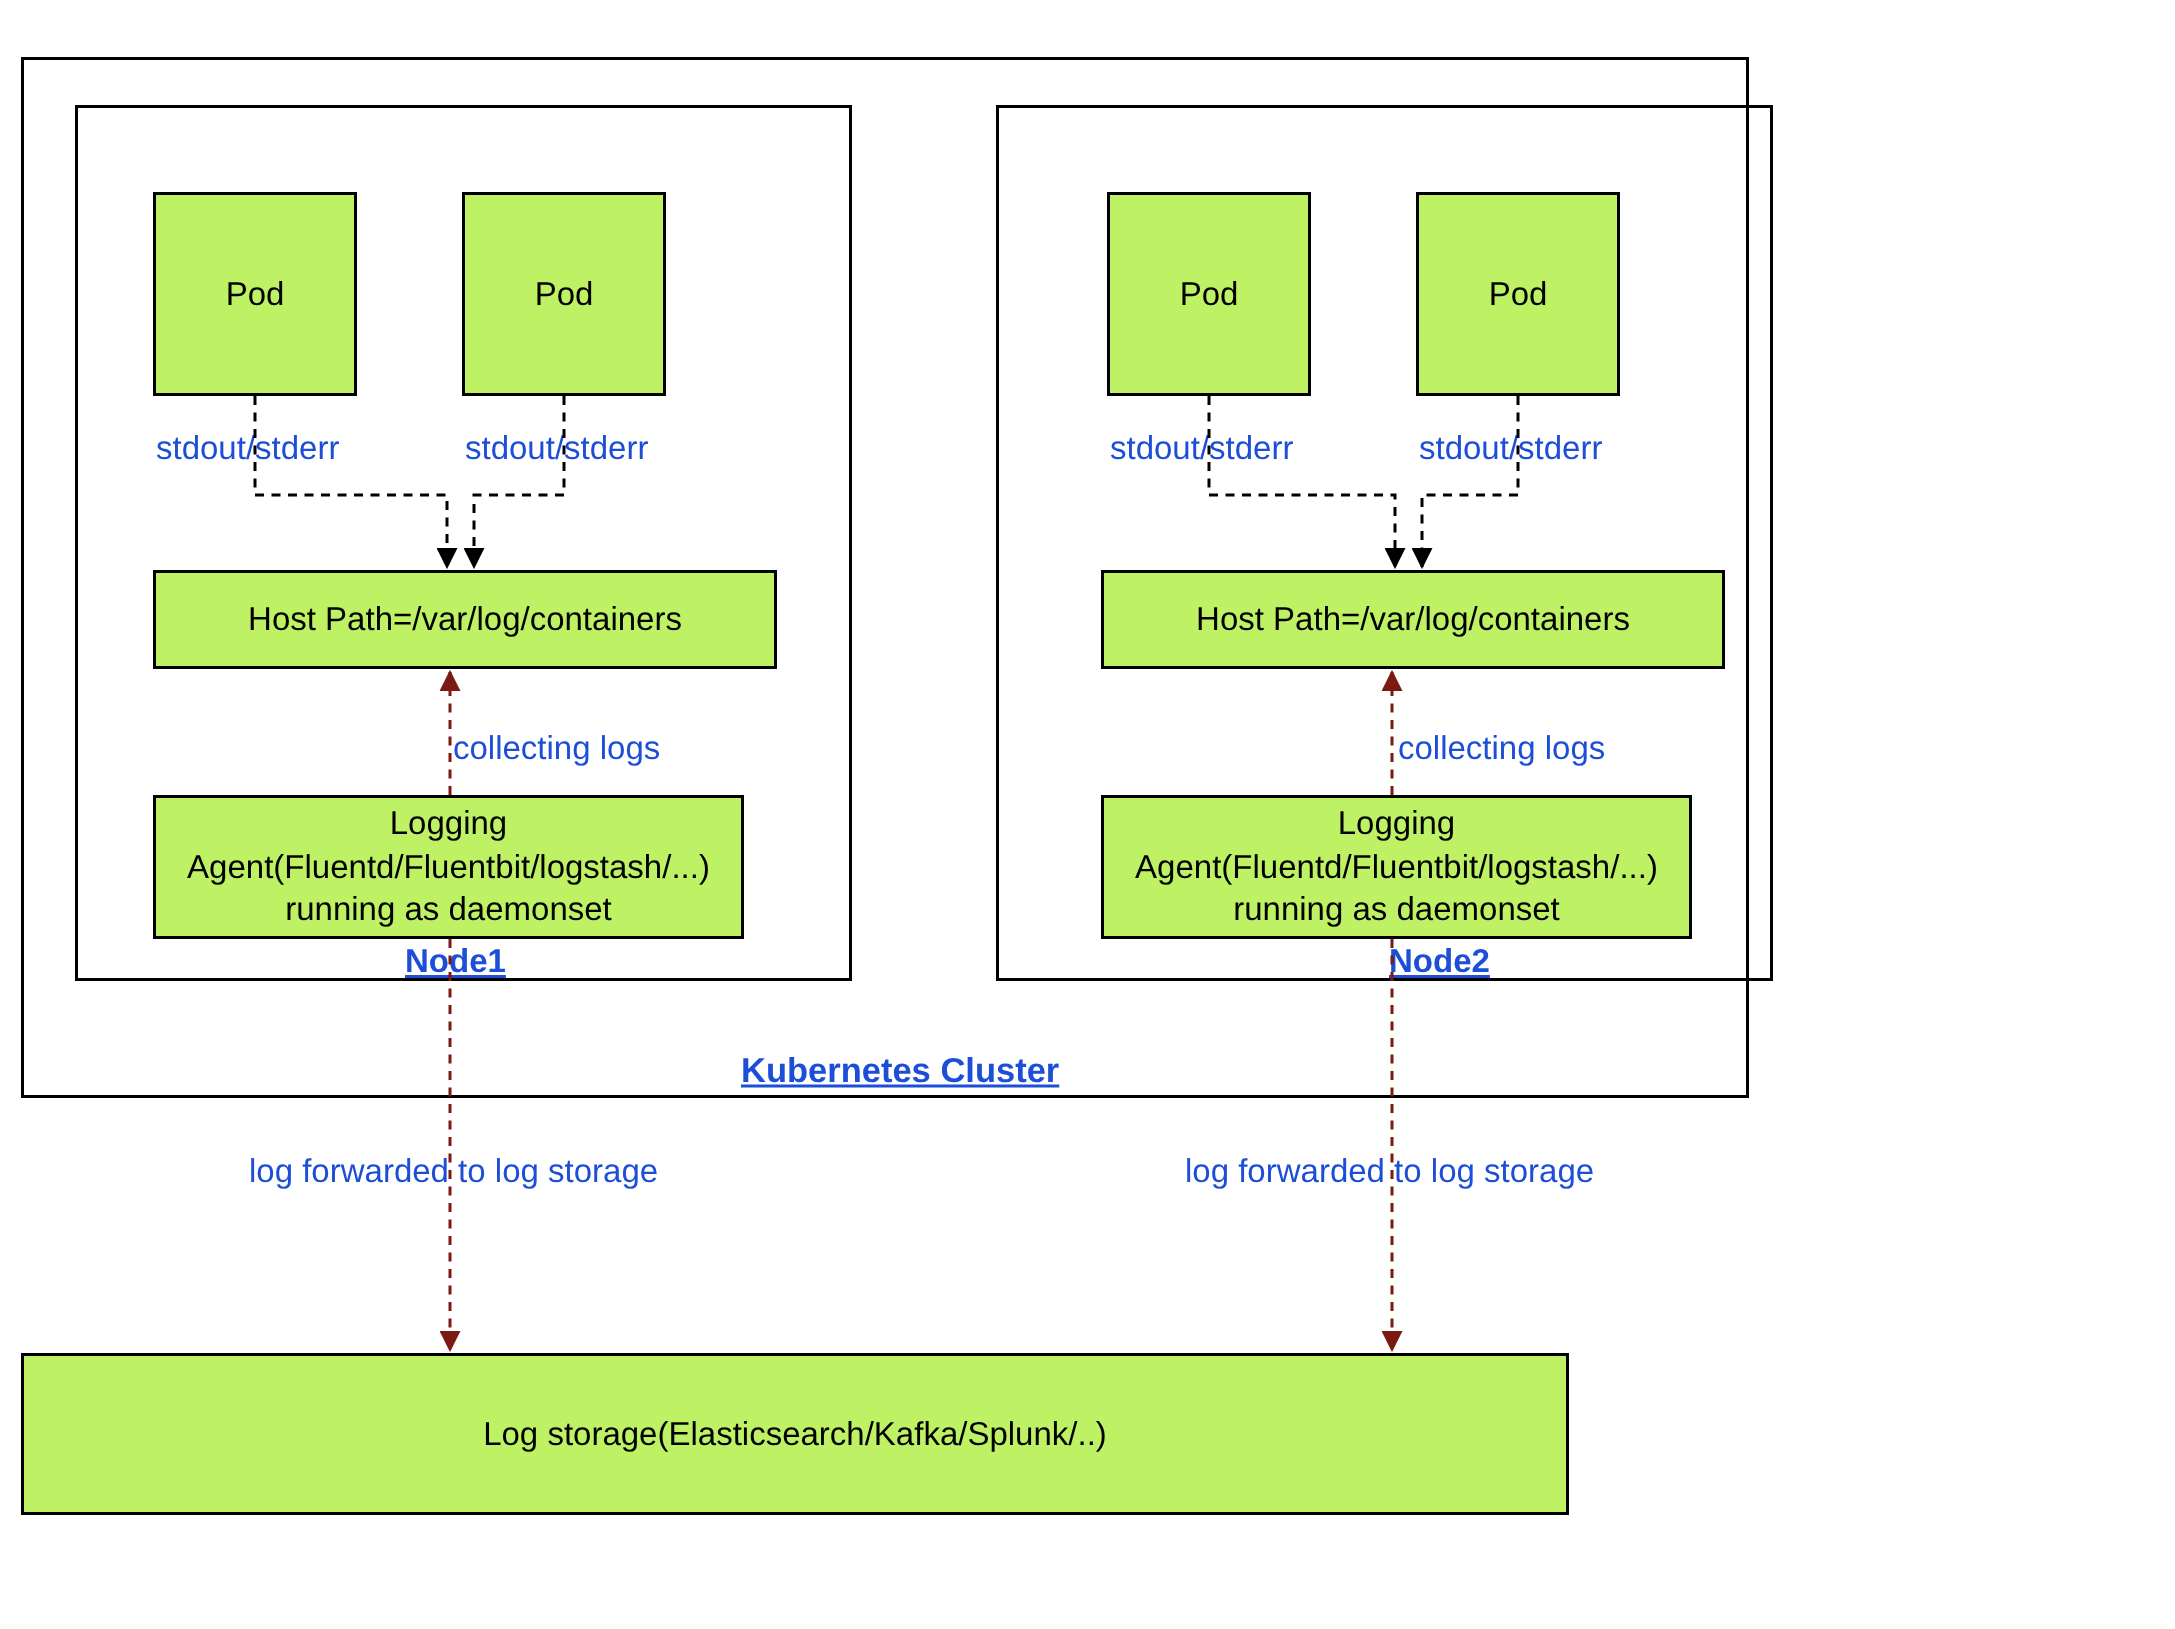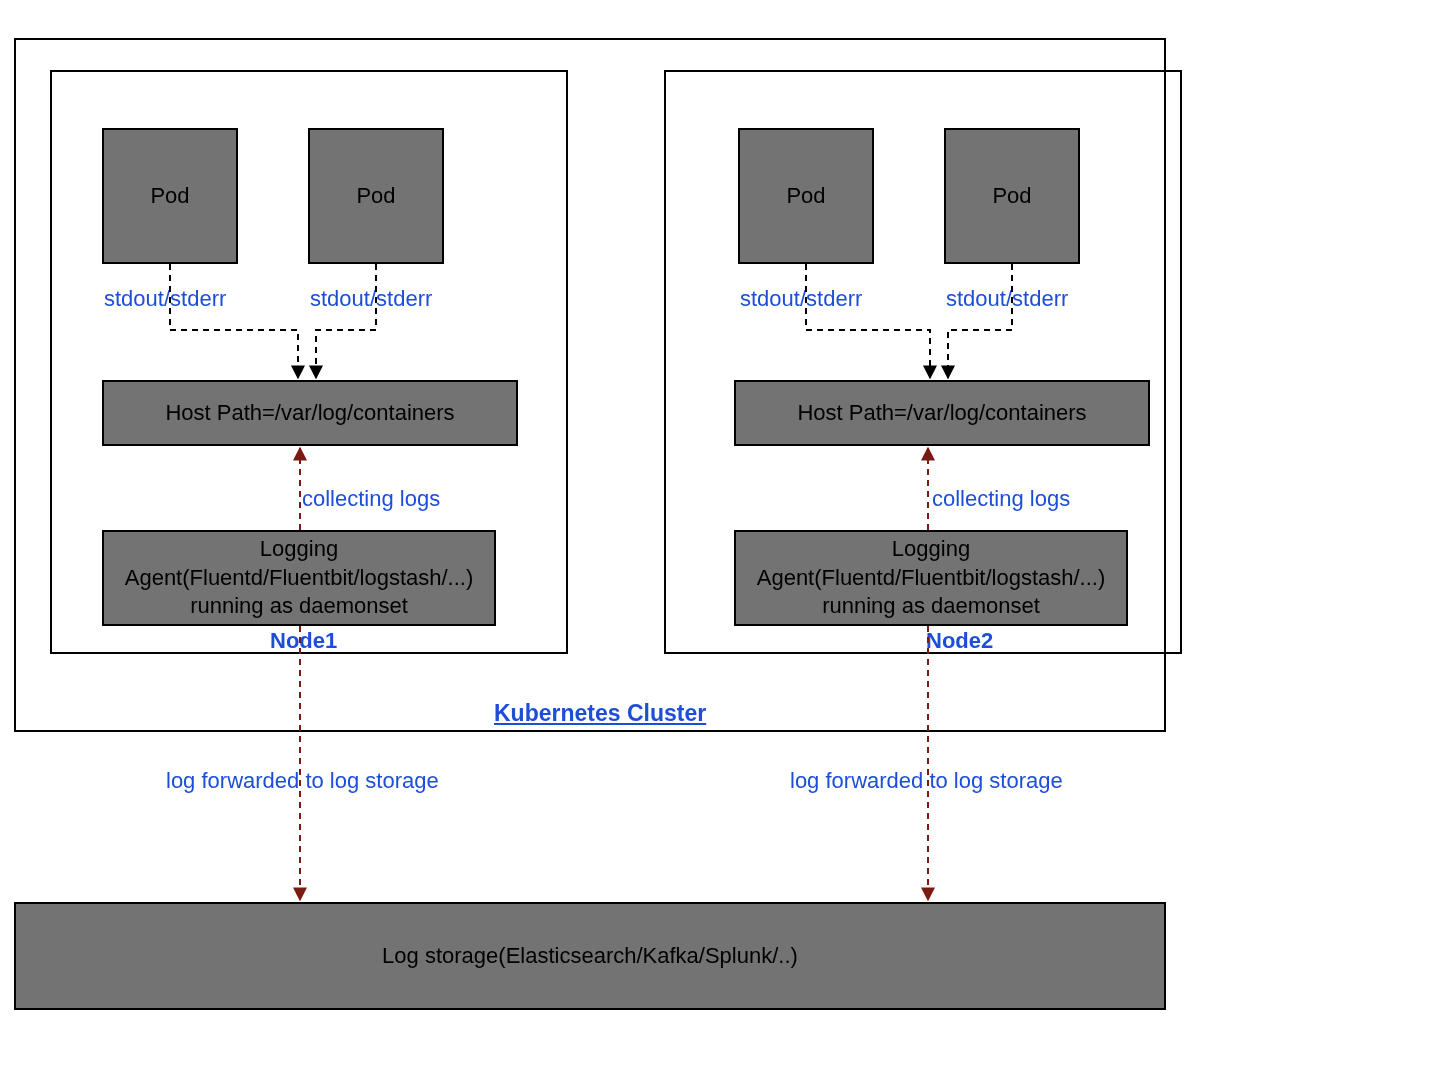--- a/index.html
+++ b/index.html
@@ -9,36 +9,36 @@
     background: #fff;
   }
   #stage {
     position: relative;
     width: 1450px;
     height: 1086px;
   }
   .box {
     position: absolute;
     border: 2px solid #000;
-    background: #737373;
+    background: #bef264;
     box-sizing: border-box;
     display: flex;
     align-items: center;
     justify-content: center;
     text-align: center;
   }
   .no-fill { background: transparent; }
   .label {
     position: absolute;
     font-size: 22px;
     color: #1d4ed8;
     text-align: center;
     white-space: nowrap;
   }
-  .bold { font-weight: bold; }
+  .bold { font-weight: bold; text-decoration: underline; }
   .underline { text-decoration: underline; }
   .box-text {
     font-size: 22px;
     line-height: 1.3;
     padding: 4px 8px;
   }
   svg.connector {
     position: absolute;
     left: 0; top: 0;
     width: 1450px;
@@ -101,21 +101,21 @@
   </div>
 
   <div class="label bold" style="left:270px; top:628px;">Node1</div>
   <div class="label bold" style="left:926px; top:628px;">Node2</div>
 
   <div class="label bold underline" style="left:494px; top:700px; font-size:23px;">Kubernetes Cluster</div>
 
   <div class="label" style="left:166px; top:768px;">log forwarded to log storage</div>
   <div class="label" style="left:790px; top:768px;">log forwarded to log storage</div>
 
-  <div class="box" style="left:14px; top:902px; width:1152px; height:108px;">
+  <div class="box" style="left:14px; top:902px; width:1032px; height:108px;">
     <span class="box-text">Log storage(Elasticsearch/Kafka/Splunk/..)</span>
   </div>
 
   <svg class="connector">
     <defs>
       <marker id="arrow-black" viewBox="0 0 10 10" refX="9" refY="5" markerWidth="7" markerHeight="7" orient="auto-start-reverse">
         <path d="M 0 0 L 10 5 L 0 10 z" fill="#000"></path>
       </marker>
       <marker id="arrow-red" viewBox="0 0 10 10" refX="9" refY="5" markerWidth="7" markerHeight="7" orient="auto-start-reverse">
         <path d="M 0 0 L 10 5 L 0 10 z" fill="#7b1a13"></path>

